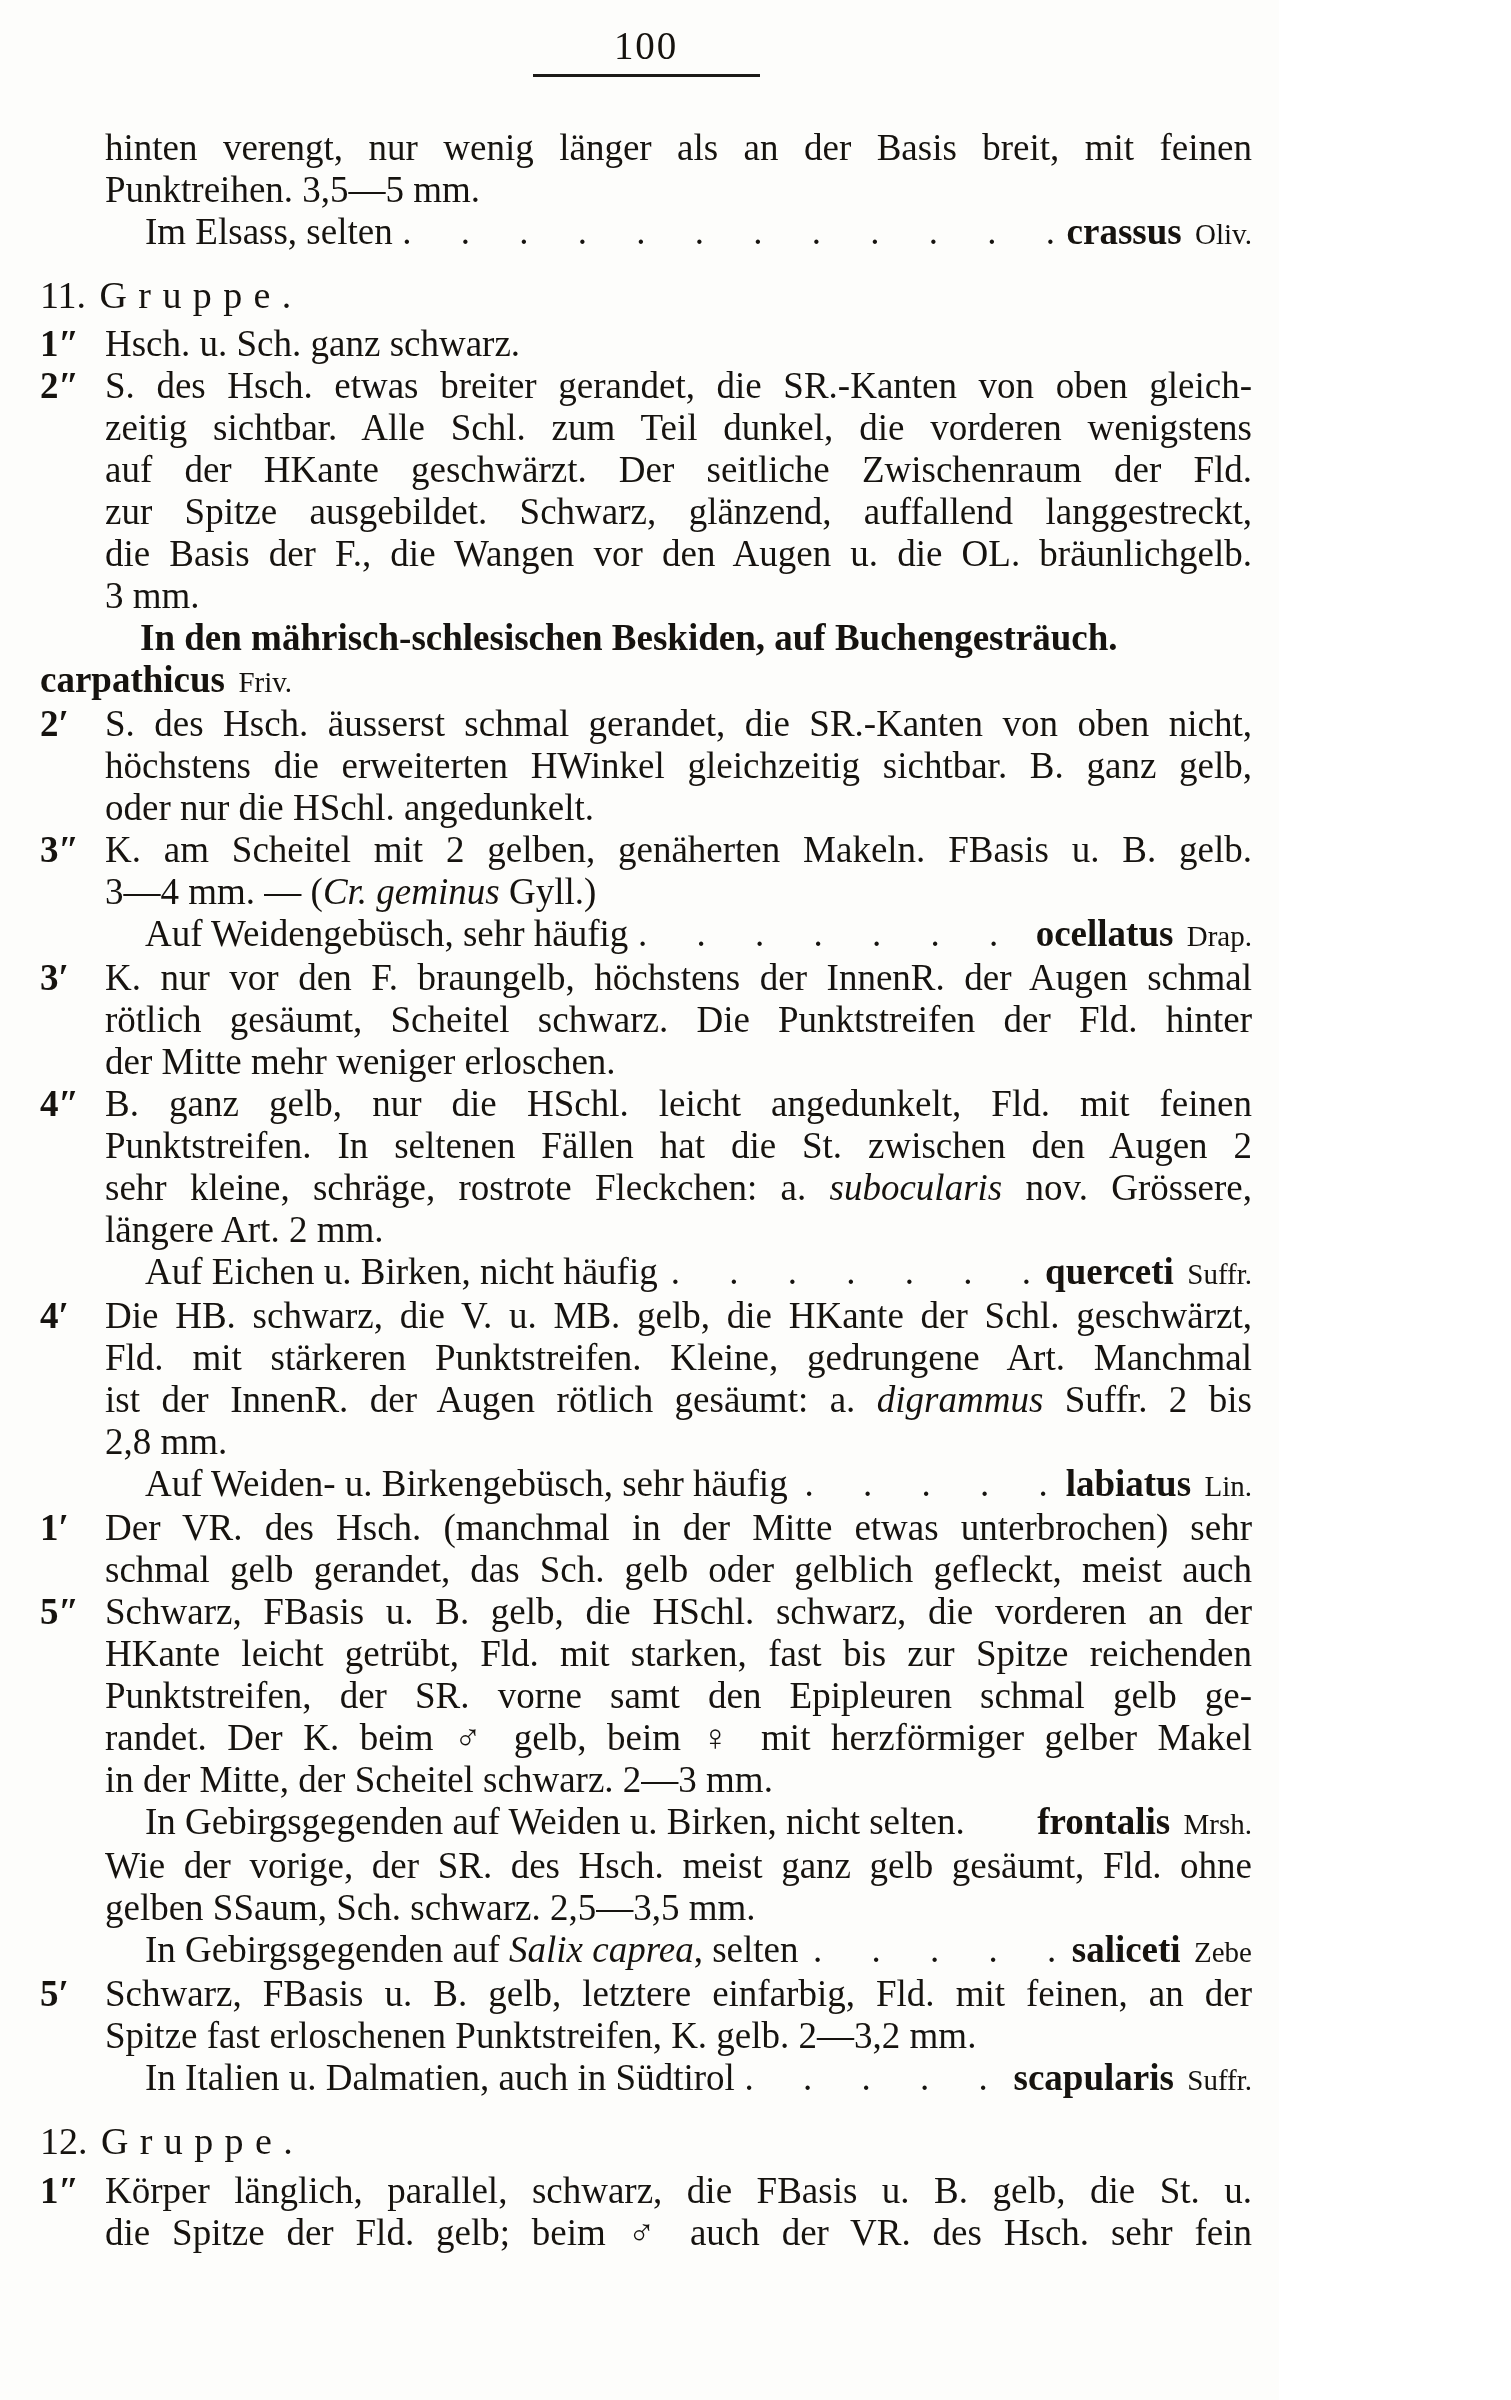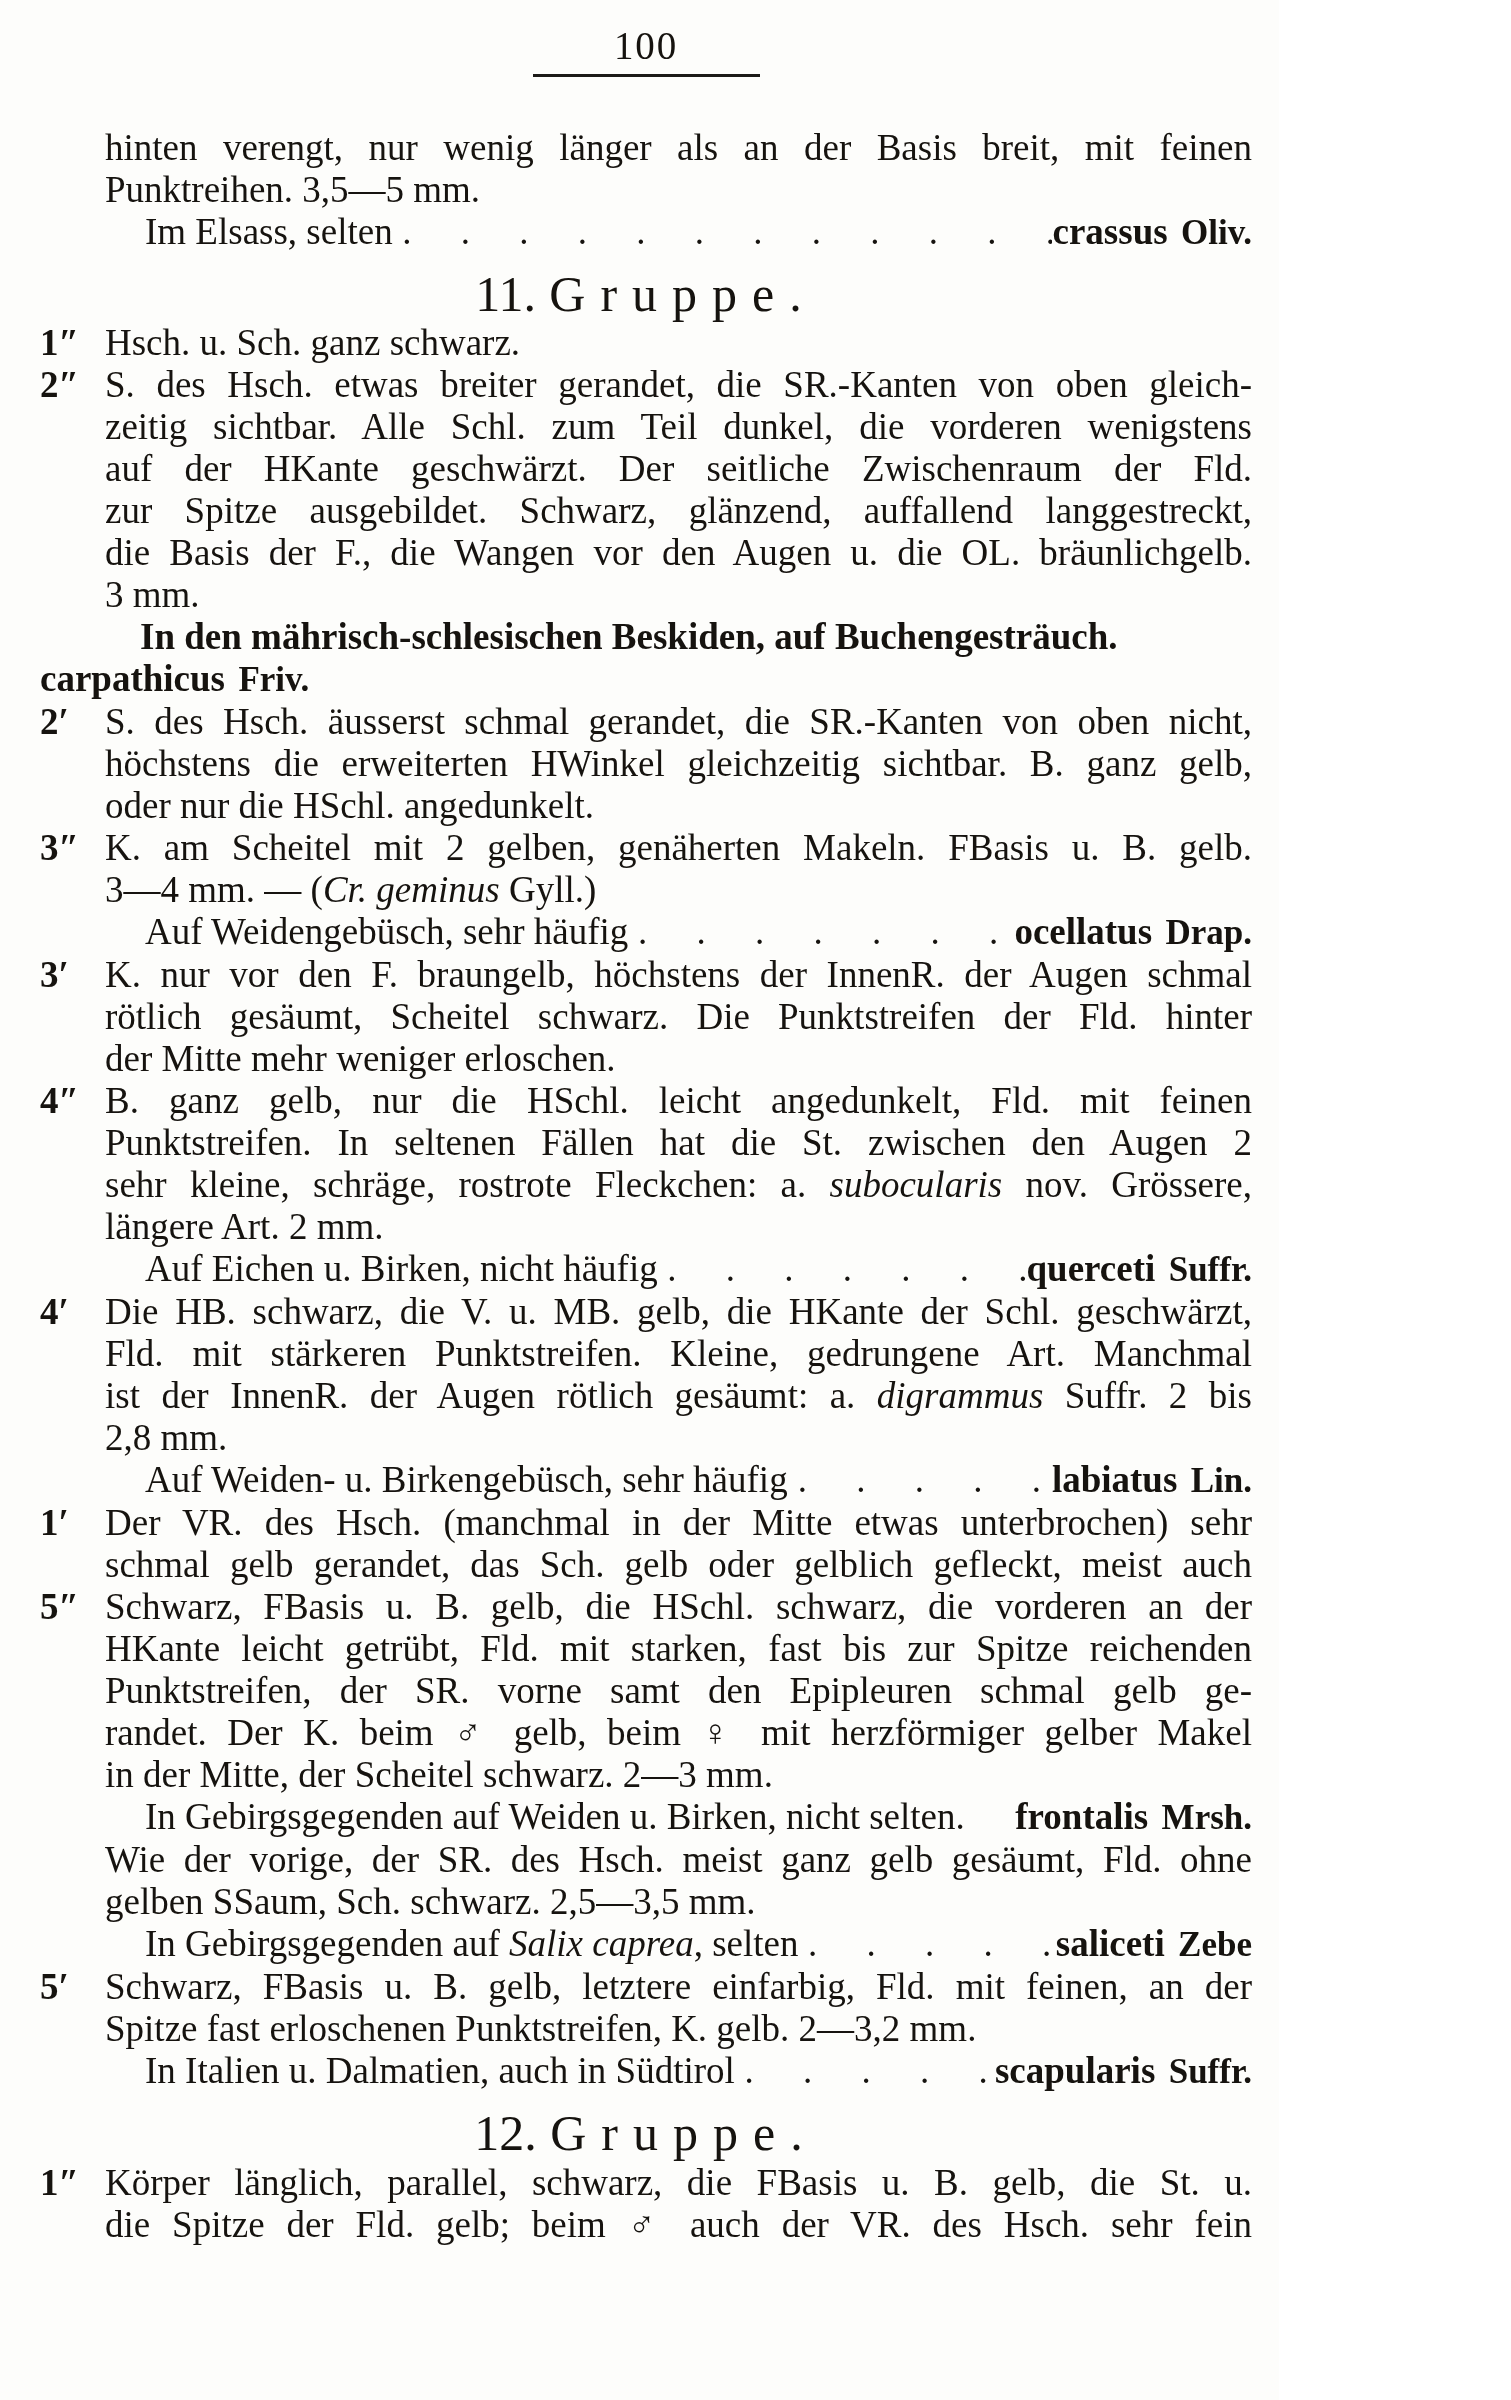--- a/index.html
+++ b/index.html
@@ -28,25 +28,25 @@
 
   .line { text-align:justify; text-align-last:justify; }
   .line.last { text-align-last:left; }
   .it { font-style:italic; }
 
   .result { display:flex; align-items:baseline; margin-left:65px; padding-left:40px; }
   .rtext { white-space:nowrap; }
   .dots { flex:1; overflow:hidden; white-space:nowrap; text-align:center;
           word-spacing:38px; letter-spacing:1px; padding:0 9.6px; }
   .sp { white-space:nowrap; font-weight:700; }
-  .au { white-space:nowrap; margin-left:13.4px; font-size:35px;font-weight:bold; }
+  .au { white-space:nowrap; margin-left:13.4px; font-size:29px; }
 
   .species-line { }
 
-  .heading { text-align:center; font-size:50px; margin:19px 0 7.7px 0; }
+  .heading { text-align:left; font-size:38px; margin:19px 0 7.7px 0; }
   .hword { letter-spacing:0.30em; margin-left:13.4px; }
 </style>
 </head>
 <body>
 
 <div class="page">
   <div class="pagenum-row">100</div>
   <div class="rule"></div>
   <div class="content">
       <div class="para intro">

